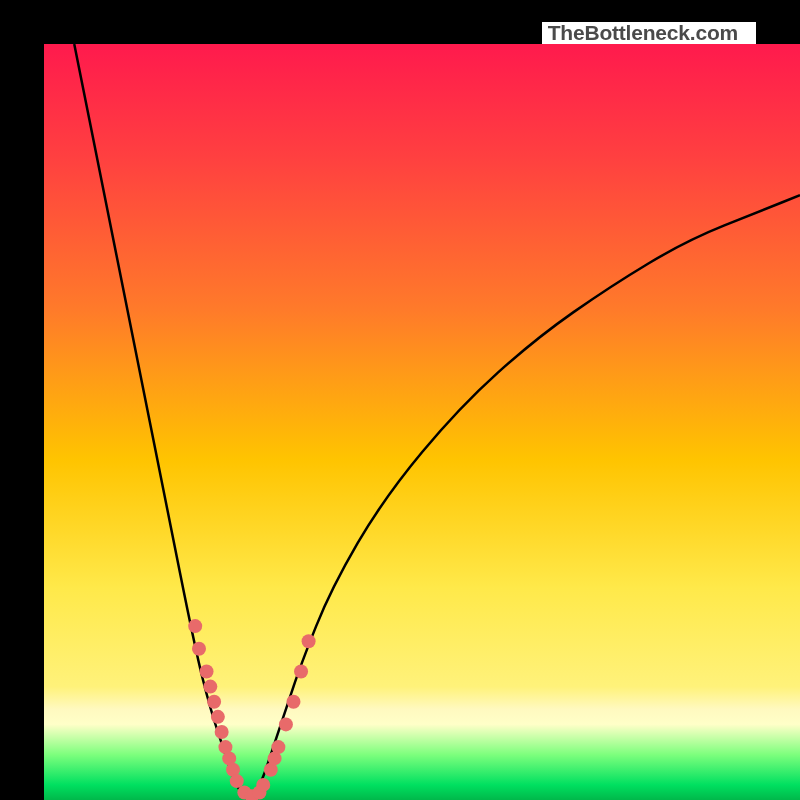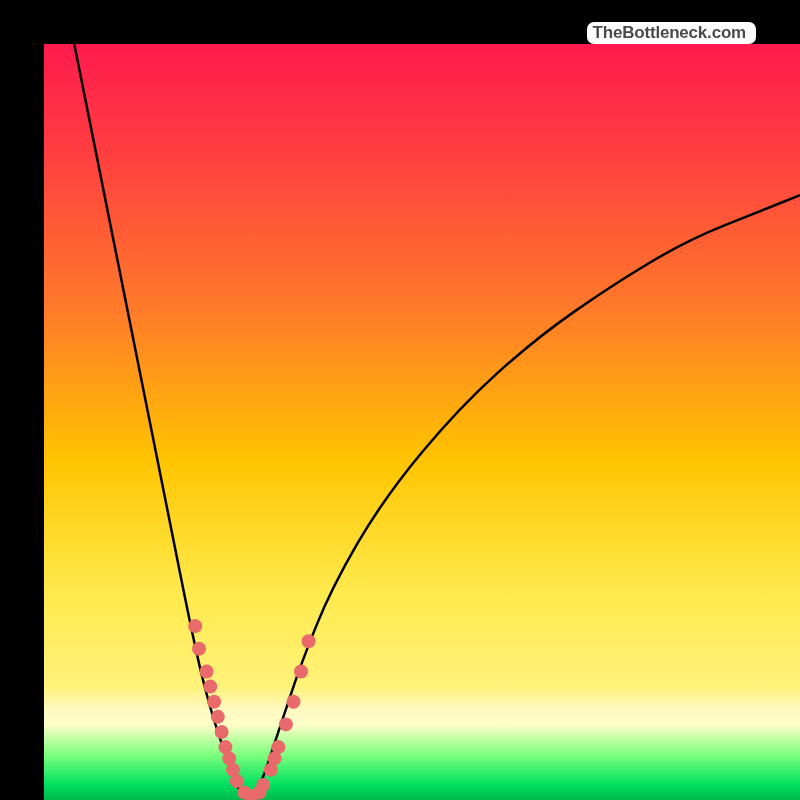--- a/index.html
+++ b/index.html
@@ -47,25 +47,24 @@
     left: 0;
   }
   .watermark {
     position: absolute;
     top: 0;
     right: 22px;
     height: 22px;
     line-height: 22px;
     color: #4a4a4a;
     background: #fff;
-    font-size: 17px;
+    font-size: 21px;
     font-weight: bold;
-    padding: 0 10px 0 6px;
+    padding: 0 18px 0 6px;
     letter-spacing: -0.2px;
-    border-radius: 7px;
   }
 </style>
 </head>
 <body>
 
 <div class="frame">
   <div class="plot">
     <svg id="chart-svg" width="756" height="756" viewBox="0 0 756 756">
         <path d="M 30.24 0.00 Q 30.24 0.00 45.36 75.60 Q 60.48 151.20 75.60 226.80 Q 90.72 302.40 105.84 378.00 Q 120.96 453.60 136.08 529.20 Q 151.20 604.80 158.76 635.04 Q 166.32 665.28 173.88 687.96 Q 181.44 710.64 185.22 721.98 Q 189.00 733.32 192.78 740.88 Q 196.56 748.44 200.34 752.22 Q 204.12 756.00 207.90 752.22 Q 211.68 748.44 215.46 740.88 Q 219.24 733.32 223.02 721.98 Q 226.80 710.64 234.36 687.96 Q 241.92 665.28 249.48 642.60 Q 257.04 619.92 272.16 582.12 Q 287.28 544.32 313.74 498.96 Q 340.20 453.60 378.00 408.24 Q 415.80 362.88 453.60 328.86 Q 491.40 294.84 529.20 268.38 Q 567.00 241.92 604.80 219.24 Q 642.60 196.56 680.40 181.44 Q 718.20 166.32 737.10 158.76 T 756.00 151.20" fill="none" stroke="#000000" stroke-width="2.5"></path>
         <circle cx="151.20" cy="582.12" r="7" fill="#e86a6a"></circle>

